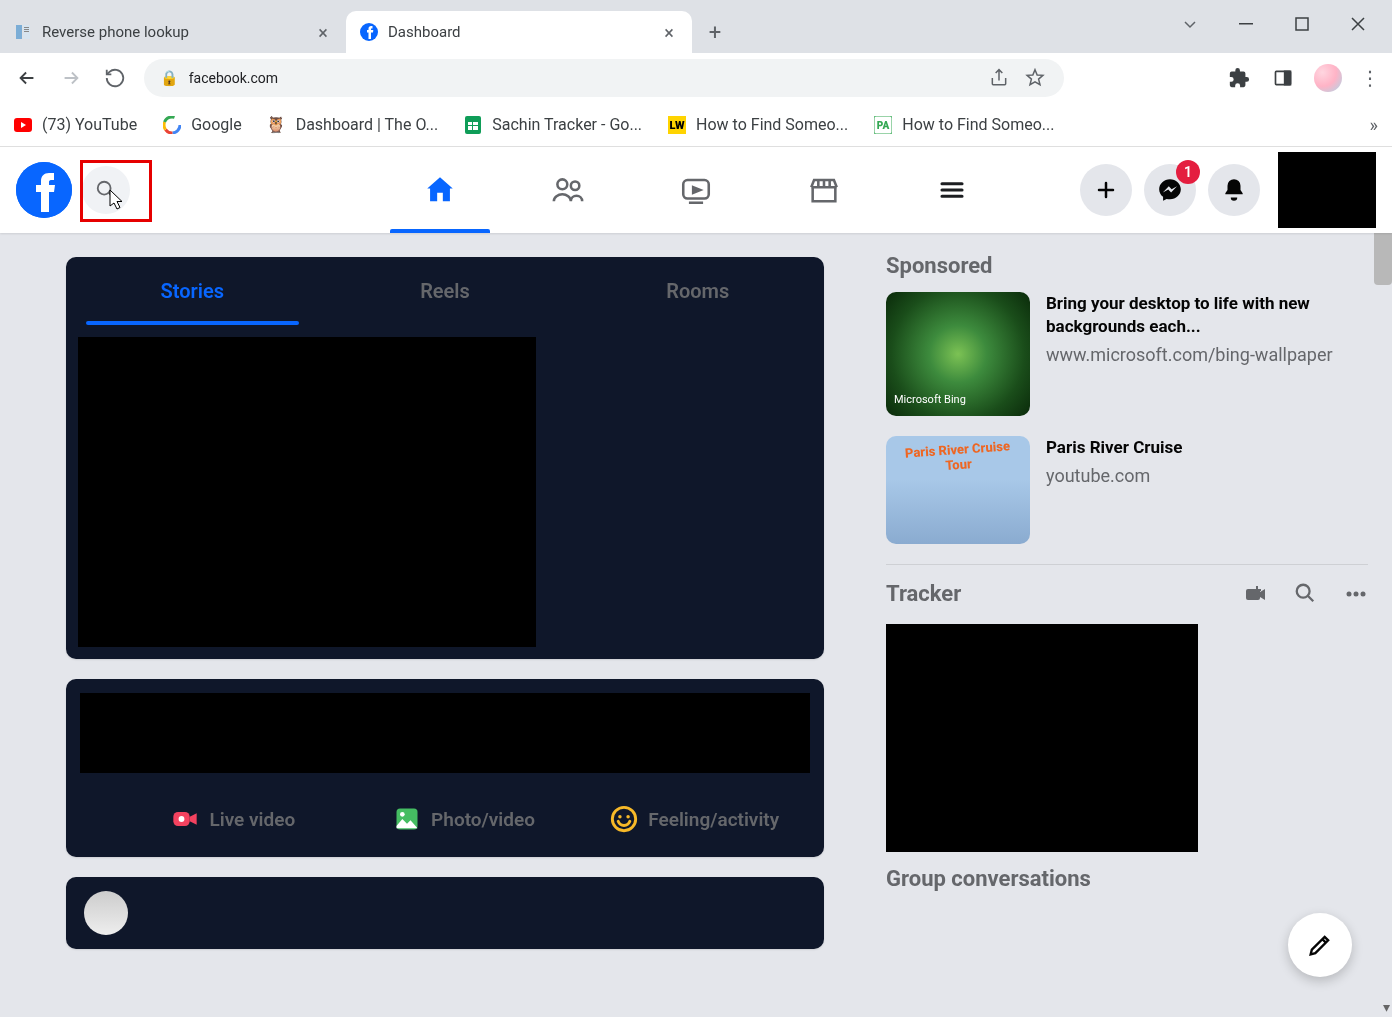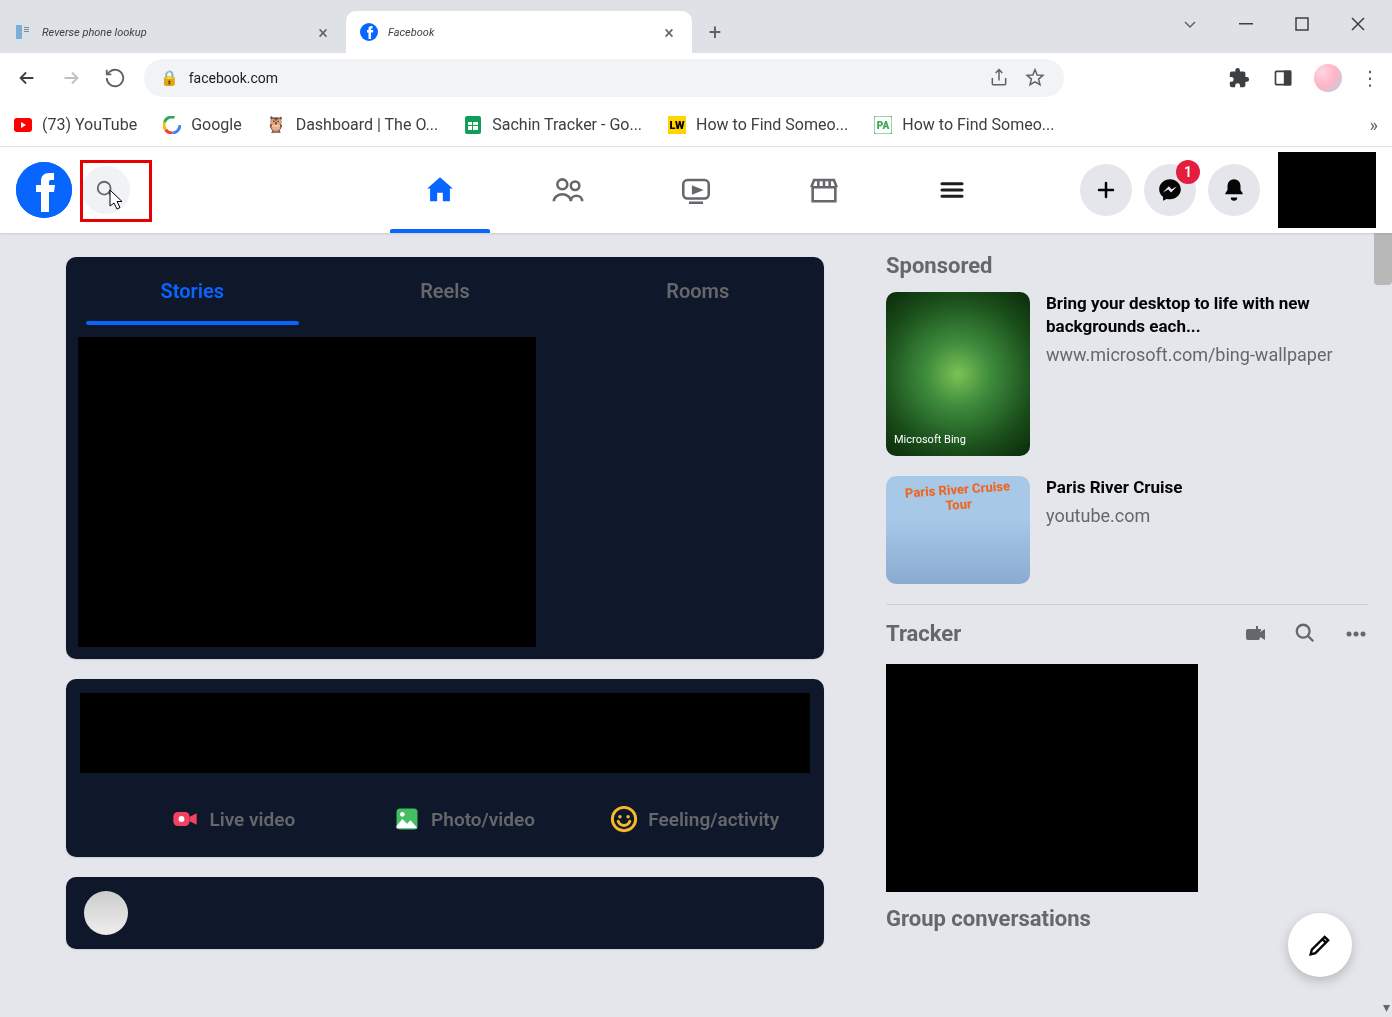--- a/index.html
+++ b/index.html
@@ -3,21 +3,21 @@
 <meta charset="utf-8">
 <style>
 * { margin: 0; padding: 0; box-sizing: border-box; font-family: -apple-system, BlinkMacSystemFont, "Segoe UI", Roboto, Helvetica, Arial, sans-serif; }
 body { width: 1392px; height: 1017px; overflow: hidden; background: #e4e6eb; }
 
 
 .browser-top { background: #dee1e6; height: 53px; display: flex; align-items: flex-end; }
 .tab { height: 42px; display: flex; align-items: center; padding: 0 14px; gap: 10px; width: 346px; position: relative; }
 .tab.active { background: #fff; border-radius: 10px 10px 0 0; }
 .tab-favicon { width: 18px; height: 18px; display: flex; align-items: center; justify-content: center; }
-.tab-title { font-size: 11px; color: #3c4043; flex: 1; white-space: nowrap; overflow: hidden; font-style: italic; }
+.tab-title { font-size: 15px; color: #3c4043; flex: 1; white-space: nowrap; overflow: hidden; }
 .tab-close { width: 18px; height: 18px; color: #5f6368; font-size: 18px; display:flex; align-items:center; justify-content:center; cursor:pointer;}
 .new-tab { width: 30px; height: 30px; display:flex; align-items:center; justify-content:center; color:#5f6368; font-size:22px; margin-left:8px; margin-bottom:6px;}
 .window-controls { margin-left:auto; display:flex; gap:28px; padding-right:20px; align-self:flex-start; padding-top:10px; color:#3c4043;}
 .wc { width:28px; height:28px; display:flex; align-items:center; justify-content:center; }
 
 .address-row { background:#fff; height:50px; display:flex; align-items:center; padding:0 12px; gap:14px; }
 .nav-btn { width:30px; height:30px; display:flex; align-items:center; justify-content:center; color:#5f6368; }
 .nav-btn.disabled { color:#bdc1c6; }
 .omnibox { flex:1; background:#f1f3f4; border-radius:22px; height:38px; display:flex; align-items:center; padding:0 16px; gap:10px; max-width:920px;}
 .omnibox .lock { color:#5f6368; font-size:15px;}
@@ -66,21 +66,21 @@
 .composer-black { width:100%; height:80px; background:#000;}
 .composer-actions { display:flex; padding:8px 14px 14px;margin-left:38px; }
 .comp-action { flex:1; display:flex; align-items:center; justify-content:center; gap:10px; font-size:19px; font-weight:600; color:#65676b; padding:10px; border-radius:8px; cursor:pointer;}
 .ca-icon { width:28px; height:28px; }
 
 .post-card { padding:14px 18px; display:flex; align-items:center; gap:12px;}
 .post-avatar { width:44px; height:44px; border-radius:50%; background:linear-gradient(#ccc,#eee);}
 
 .section-title { font-size:22px; font-weight:700; color:#65676b; margin-bottom:14px;}
 .sponsored-item { display:flex; gap:16px; margin-bottom:20px; cursor:pointer;}
-.sp-img { width:144px; height:164px; border-radius:10px; background:#245c2e; flex-shrink:0; position:relative; overflow:hidden;}
+.sp-img { width:144px; height:124px; border-radius:10px; background:#245c2e; flex-shrink:0; position:relative; overflow:hidden;}
 .sp-img.plant { background: radial-gradient(circle at 50% 50%, #7cc254 0%, #3d8b3d 30%, #1a4d1a 70%, #0a2a0a 100%);}
 .sp-img.cruise { height:108px; background: linear-gradient(#a8c8e8 40%, #8aabd0 100%);}
 .sp-text { flex:1;}
 .sp-title { font-size:17px; font-weight:700; color:#050505; line-height:1.35; margin-bottom:4px;}
 .sp-domain { font-size:18px; color:#65676b; line-height:1.4;}
 .bing-label { position:absolute; bottom:10px; left:8px; font-size:11px; color:#fff; }
 .cruise-label { position:absolute; top:6px; left:6px; right:6px; text-align:center; color:#e62; font-weight:800; font-size:13px; transform:rotate(-4deg);}
 
 .divider { height:1px; background:#ced0d4; margin:16px 0;}
 .contacts-head { display:flex; align-items:center; }
@@ -113,21 +113,21 @@
     <span class="tab-title">Reverse phone lookup</span>
     <span class="tab-close">×</span>
   </div>
   <div class="tab active">
     <span class="tab-favicon">
       <svg width="18" height="18" viewBox="0 0 18 18">
           <circle cx="9" cy="9" r="9" fill="#0866ff"></circle>
           <path d="M11 5.5h1.5V3H11c-1.4 0-2.5 1.1-2.5 2.5V7H7v2.5h1.5V16h2.5V9.5H13L13.3 7H11V5.8c0-.2.1-.3.3-.3h-.3z" fill="#fff"></path>
         </svg>
     </span>
-    <span class="tab-title">Facebook</span>
+    <span class="tab-title">Dashboard</span>
     <span class="tab-close">×</span>
   </div>
   <div class="new-tab">+</div>
   <div class="window-controls">
     <div class="wc">
         <svg width="18" height="18" viewBox="0 0 18 18" fill="none" stroke="#5f6368" stroke-width="1.5">
           <path d="M4 7l5 5 5-5"></path>
         </svg>
       </div>
     <div class="wc">

